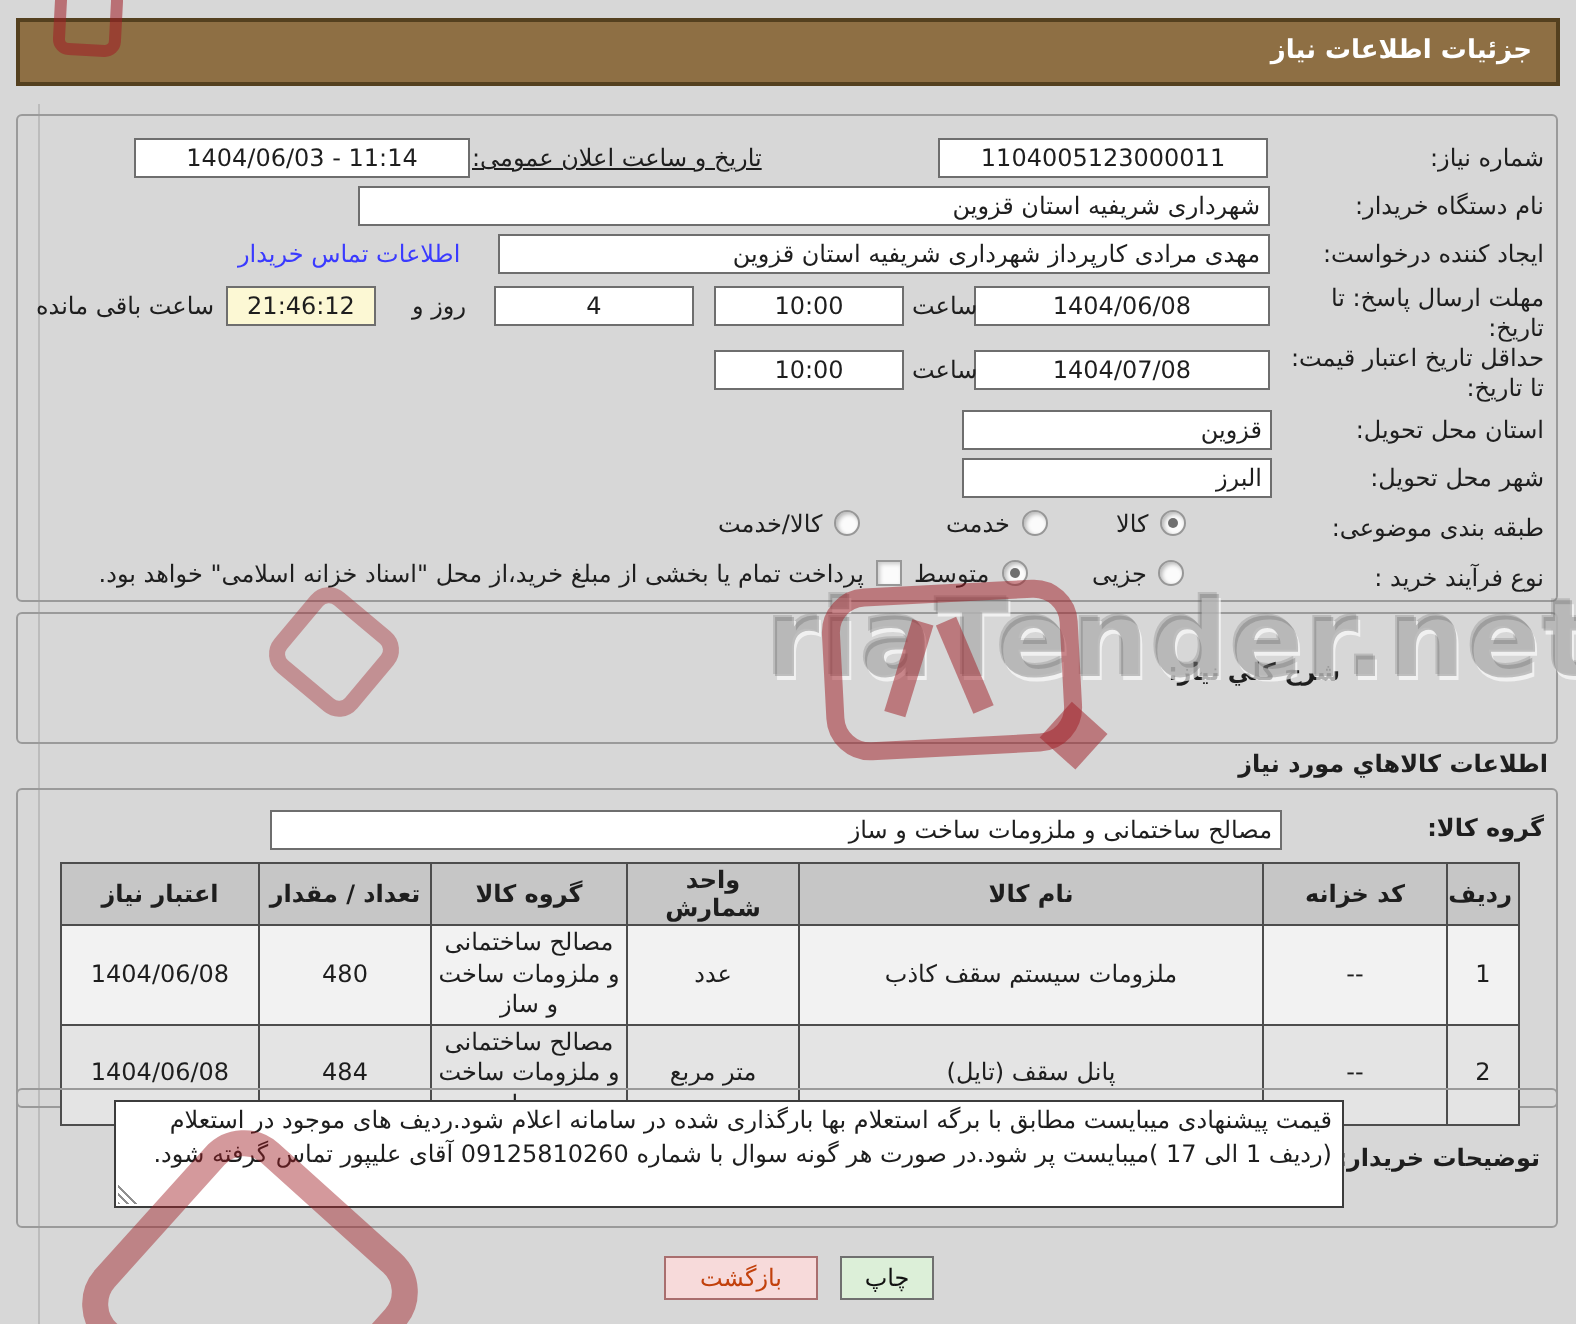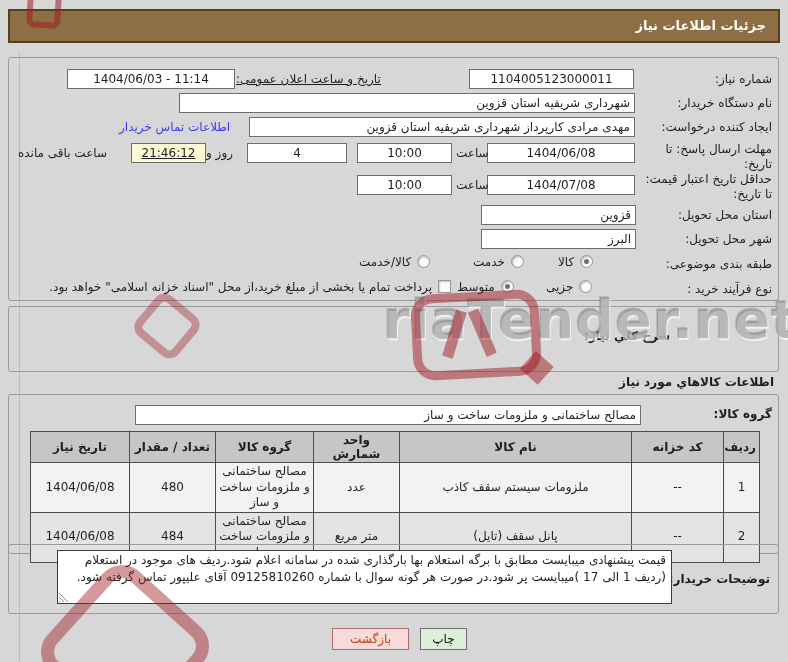--- a/index.html
+++ b/index.html
@@ -95,21 +95,21 @@
     <div class="lbl" style="right:6px;top:62px;">ایجاد کننده درخواست:</div>
     <div class="field rpad" style="left:240px;top:59px;width:376px;">مهدی مرادی کارپرداز شهرداری شریفیه استان قزوین</div>
     <div class="link" style="left:110px;top:62px;">اطلاعات تماس خریدار</div>
 
     <div class="lblwrap" style="right:6px;top:84px;width:120px;">مهلت ارسال پاسخ: تا تاریخ:</div>
     <div class="field center ltr" style="left:478px;top:85px;width:146px;">1404/06/08</div>
     <div class="lbl" style="left:447px;top:88px;">ساعت</div>
     <div class="field center ltr" style="left:348px;top:85px;width:93px;">10:00</div>
     <div class="field center ltr" style="left:238px;top:85px;width:98px;">4</div>
     <div class="lbl" style="left:197px;top:88px;">روز و</div>
-    <div class="field center ltr yellow" style="left:122px;top:85px;width:73px;text-decoration:underline;">21:46:12</div>
+    <div class="field center ltr yellow" style="left:104px;top:85px;width:73px;">21:46:12</div>
     <div class="lbl" style="left:9px;top:88px;">ساعت باقی مانده</div>
 
     <div class="lblwrap" style="right:6px;top:114px;width:135px;">حداقل تاریخ اعتبار قیمت: تا تاریخ:</div>
     <div class="field center ltr" style="left:478px;top:117px;width:146px;">1404/07/08</div>
     <div class="lbl" style="left:447px;top:120px;">ساعت</div>
     <div class="field center ltr" style="left:348px;top:117px;width:93px;">10:00</div>
 
     <div class="lbl" style="right:6px;top:150px;">استان محل تحویل:</div>
     <div class="field rpad" style="left:472px;top:147px;width:145px;">قزوین</div>
     <div class="lbl" style="right:6px;top:174px;">شهر محل تحویل:</div>
@@ -165,21 +165,21 @@
           <col style="width:99px">
       </colgroup>
       <thead>
         <tr>
           <th>ردیف</th>
           <th>کد خزانه</th>
           <th>نام کالا</th>
           <th>واحد شمارش</th>
           <th>گروه کالا</th>
           <th>تعداد / مقدار</th>
-          <th>تاریخ نیاز</th>
+          <th>اعتبار نیاز</th>
         </tr>
       </thead>
       <tbody>
         <tr class="r0">
           <td>1</td>
           <td>--</td>
           <td>ملزومات سیستم سقف کاذب</td>
           <td>عدد</td>
           <td>مصالح ساختمانی و ملزومات ساخت و ساز</td>
           <td class="ltr">480</td>

